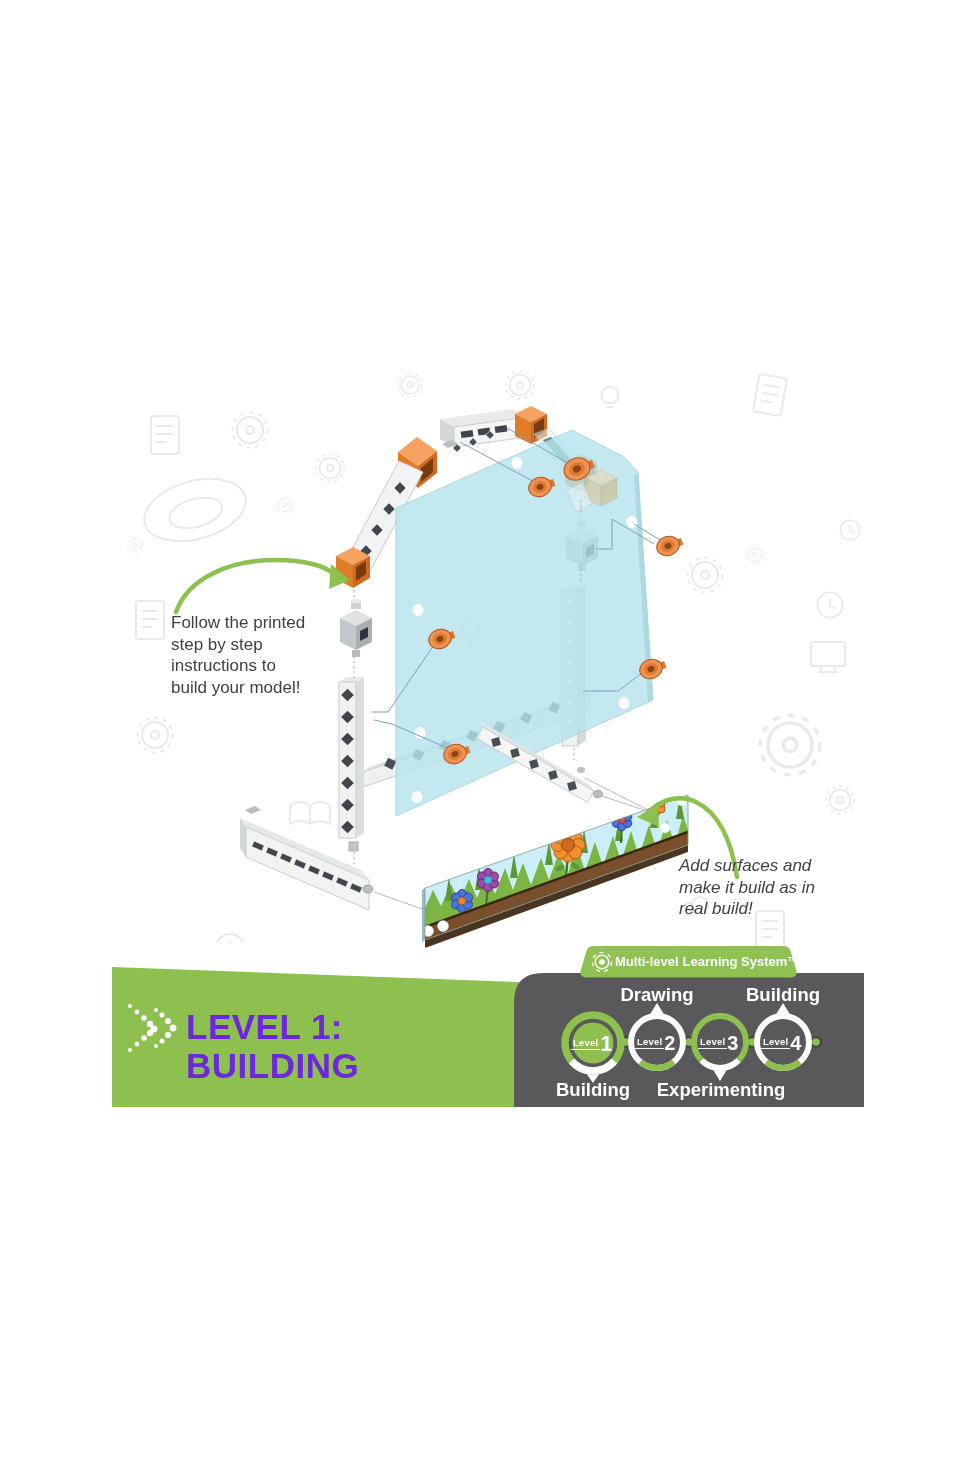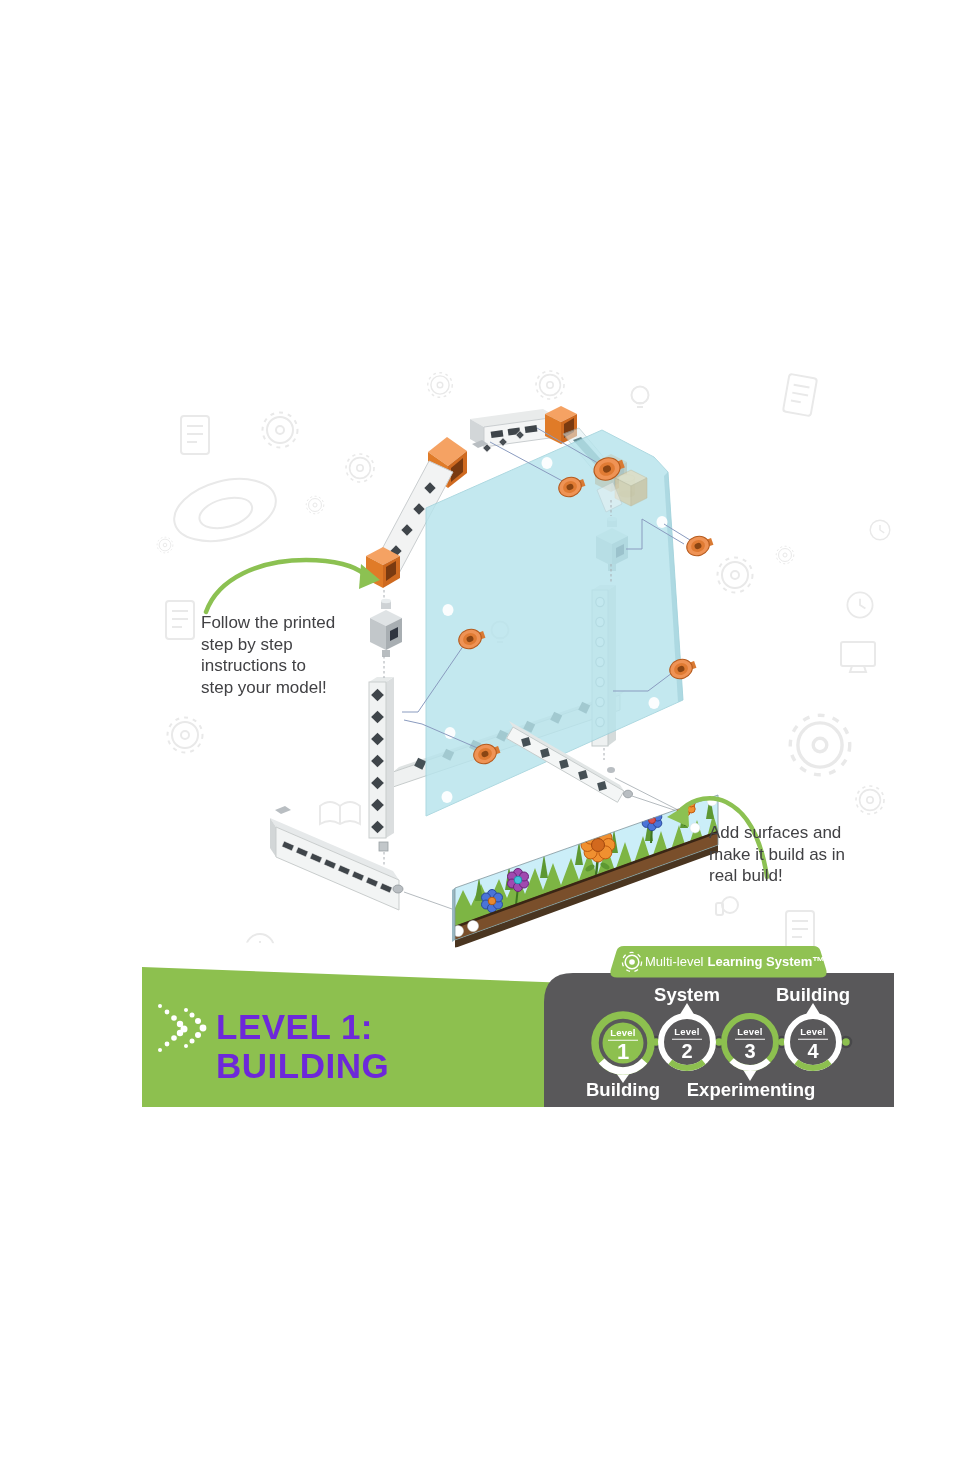--- a/index.html
+++ b/index.html
@@ -1,26 +1,26 @@
 <!DOCTYPE html>
 <html><head>
 <meta charset="utf-8">
 <style>
   html,body{margin:0;padding:0;background:#fff;}
   .page{position:relative;width:930px;height:1463px;background:#ffffff;overflow:hidden;
-        font-family:"Liberation Sans",sans-serif;margin-left:30px;}
+        font-family:"Liberation Sans",sans-serif;}
   .scene{position:absolute;left:0;top:0;}
   .txt{position:absolute;white-space:nowrap;}
   .note{font-size:17px;line-height:21.6px;color:#414144;}
   .banner-title{color:#6d28d9;font-weight:bold;font-size:35px;line-height:39px;letter-spacing:.5px;}
   .pill-text{color:#fff;font-size:13px;line-height:16px;}
-  .pill-text .b{font-weight:normal;}
+  .pill-text .b{font-weight:bold;}
   .pill-text .r{margin-left:4px;font-weight:700;}
   .flow-label{color:#fff;font-weight:bold;font-size:18.5px;transform:translateX(-50%);}
-  .lvl{position:absolute;width:44px;transform:translate(-50%,-50%);display:flex;flex-direction:column;
+  .lvl{position:absolute;width:44px;transform:translate(-50%,-50%);display:flex;flex-direction:row;
        align-items:center;color:#fff;text-align:center;}
   .lvl .w{font-size:9.5px;font-weight:bold;letter-spacing:.2px;border-bottom:1.5px solid rgba(255,255,255,.95);
           padding:0 2px 1.5px 2px;margin-bottom:1px;}
   .lvl .n{font-size:20px;font-weight:bold;line-height:20px;}
   .lvl.big .n{font-size:22px;}
 </style>
 </head>
 <body>
 
 <div class="page">
@@ -502,39 +502,39 @@
         <path d="M766.3,1061.9 A26,26 0 0 0 799.7,1061.9" stroke="#8dc04f" stroke-width="6"></path>
       </g>
     </g>
   </g>
 </svg>
 
 <div class="txt note" style="left:171px;top:612px;">
   <div>Follow the printed</div>
   <div>step by step</div>
   <div>instructions to</div>
-  <div>step your model!</div>
-</div>
-
-<div class="txt note" style="left:679px;top:822px;">
+  <div>build your model!</div>
+</div>
+
+<div class="txt note" style="left:679px;top:855px;font-style:italic;">
   <div>Add surfaces and</div>
   <div>make it build as in</div>
   <div>real build!</div>
 </div>
 
 <div class="txt banner-title" style="left:186px;top:1007px;">
   <div>LEVEL 1:</div>
   <div>BUILDING</div>
 </div>
 
 <div class="txt pill-text" style="left:615px;top:954px;">
   <span class="b">Multi-level</span><span class="r">Learning System™</span>
 </div>
 
-<div class="txt flow-label" style="left:657px;top:984px;">System</div>
+<div class="txt flow-label" style="left:657px;top:984px;">Drawing</div>
 <div class="txt flow-label" style="left:783px;top:984px;">Building</div>
 <div class="txt flow-label" style="left:593px;top:1079px;">Building</div>
 <div class="txt flow-label" style="left:721px;top:1079px;">Experimenting</div>
 
 <div class="lvl big" style="left:593px;top:1044px;">
   <div class="w">Level</div>
   <div class="n">1</div>
 </div>
 <div class="lvl" style="left:657px;top:1043px;">
   <div class="w">Level</div>

